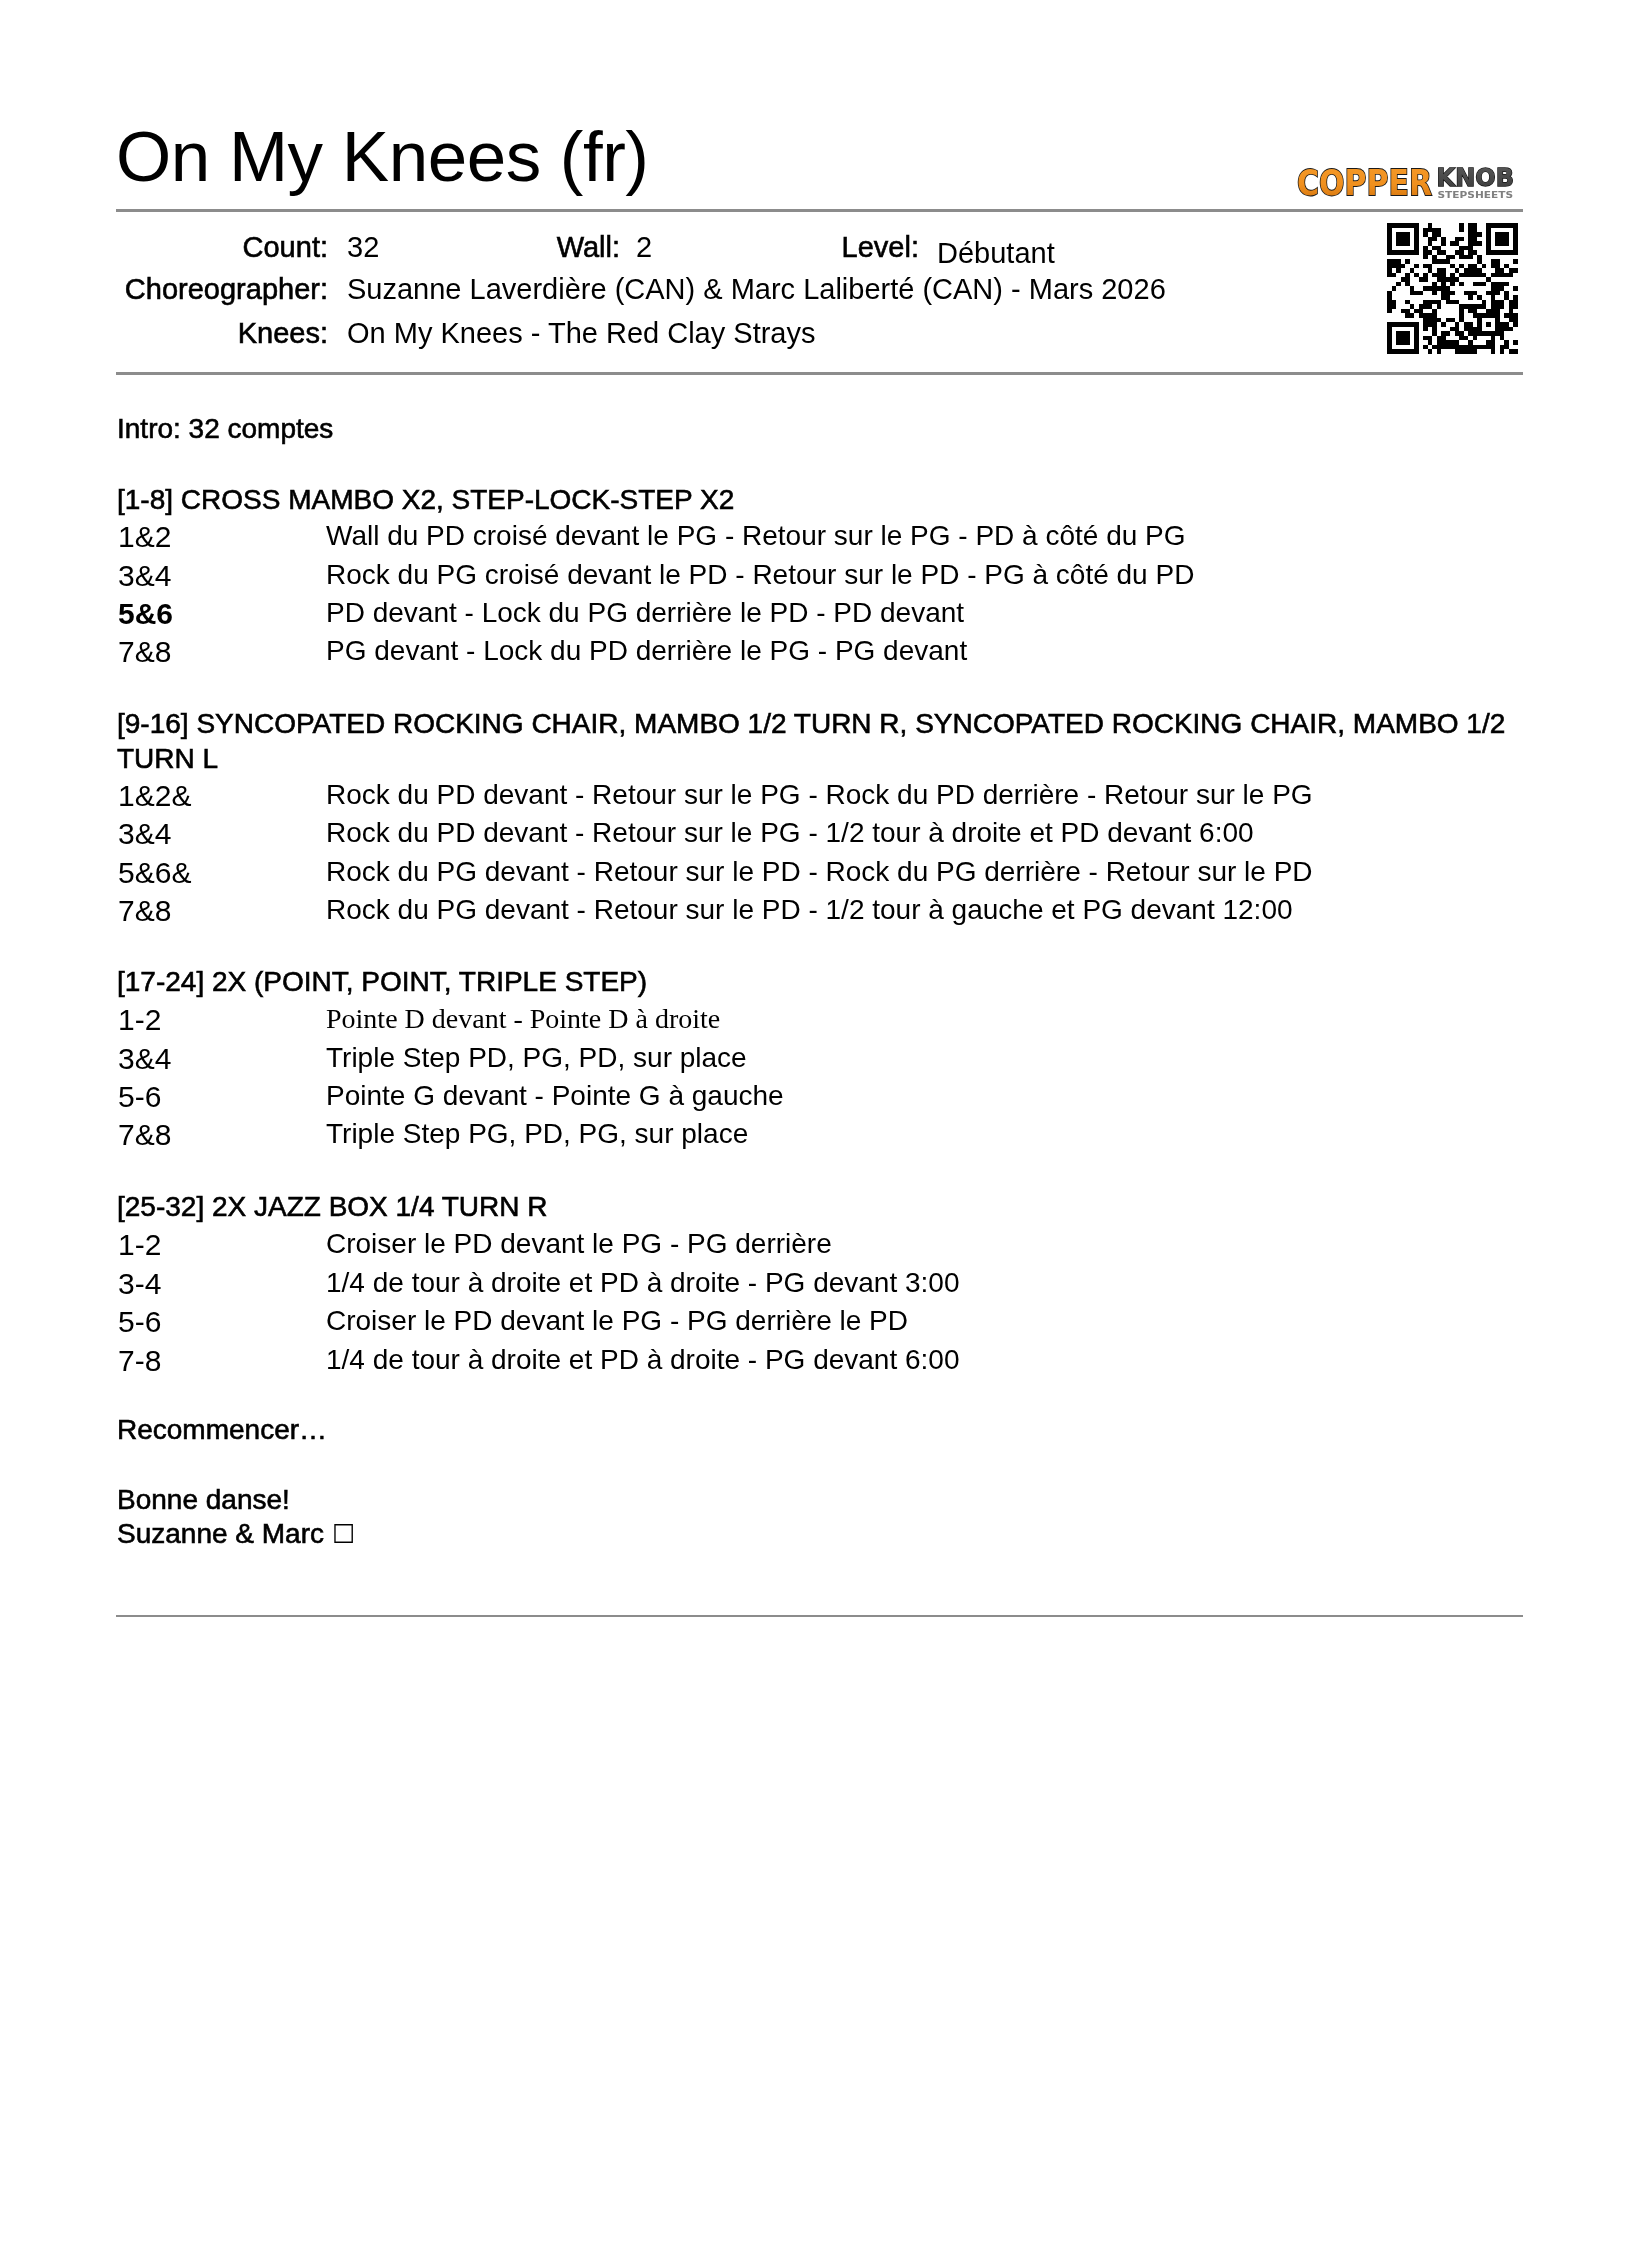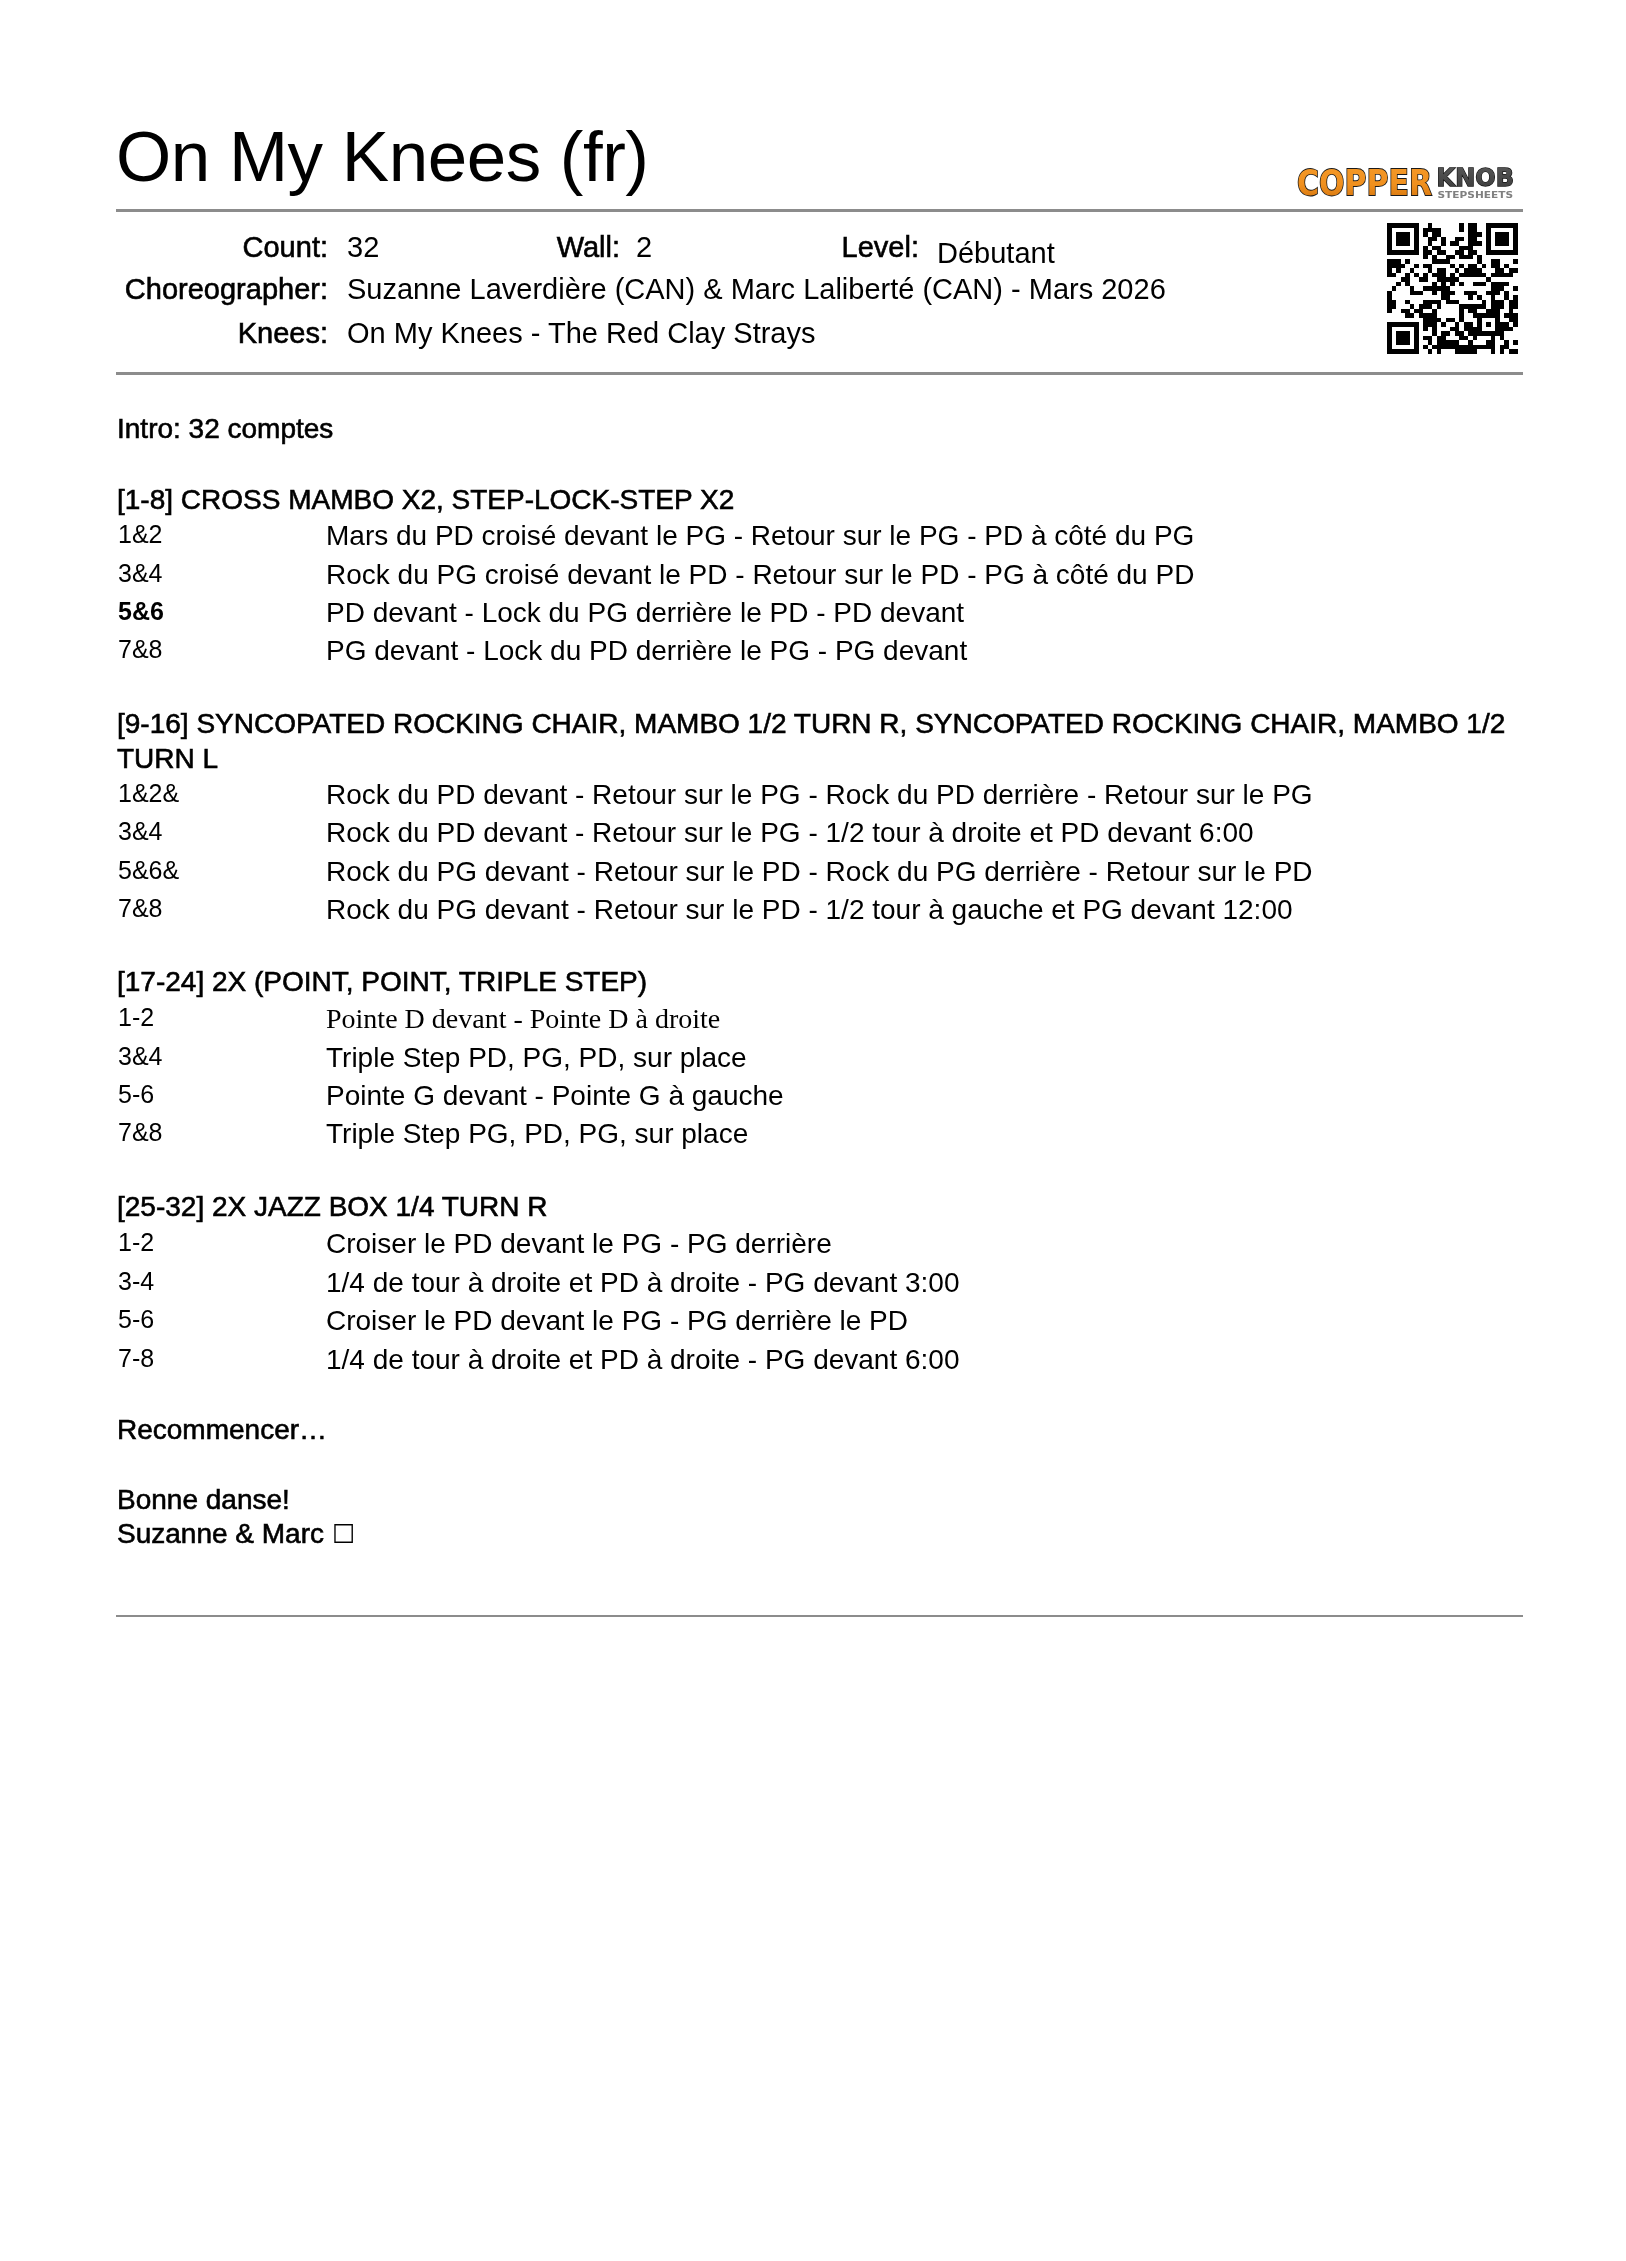--- a/index.html
+++ b/index.html
@@ -7,21 +7,21 @@
          font-family:"Liberation Sans", sans-serif; color:#000; }
   .page-title { position:absolute; left:116px; top:121px; font-size:71px; line-height:1; margin:0; font-weight:normal; letter-spacing:-0.5px; }
   .logo { position:absolute; left:1293px; top:159px; width:226px; height:45px; }
   .rule { position:absolute; left:116px; width:1407px; height:3.2px; background:#8c8c8c; }
   .lbl-r { position:absolute; text-align:center; white-space:nowrap; font-size:29px; -webkit-text-stroke:0.6px #000; }
   .val { position:absolute; white-space:nowrap; font-size:29px; }
   .qr { position:absolute; left:1387px; top:223px; width:131px; height:131px; }
   .body-text { position:absolute; left:117px; font-size:28px; line-height:1; white-space:nowrap; }
   .bold { -webkit-text-stroke:0.6px #000; }
   .sect-title { position:absolute; left:117px; width:1406px; font-size:28px; line-height:35px; -webkit-text-stroke:0.6px #000; }
-  .step-count { position:absolute; left:118px; font-size:25px; white-space:nowrap; }
+  .step-count { position:absolute; left:118px; font-size:30px; white-space:nowrap; }
   .step-desc { position:absolute; left:326px; font-size:28px; white-space:nowrap; }
 </style>
 </head>
 <body>
 
 <h1 class="page-title">On My Knees (fr)</h1>
 
 <div class="logo">
   <svg width="226" height="45" viewBox="0 0 500 100">
     <defs>
@@ -408,21 +408,21 @@
 </div>
 
 <div class="rule" style="top:372px;"></div>
 
 <div class="body-text bold" style="top:415px;">Intro: 32 comptes</div>
 
 <div>
   <div class="sect-title" style="top:482px;">[1-8] CROSS MAMBO X2, STEP-LOCK-STEP X2</div>
   <div>
       <span class="step-count" style="top:520px;">1&amp;2</span>
-      <span class="step-desc" style="top:520px;">Mars du PD croisé devant le PG - Retour sur le PG - PD à côté du PG</span>
+      <span class="step-desc" style="top:520px;">Wall du PD croisé devant le PG - Retour sur le PG - PD à côté du PG</span>
     </div>
   <div>
       <span class="step-count" style="top:559px;">3&amp;4</span>
       <span class="step-desc" style="top:559px;">Rock du PG croisé devant le PD - Retour sur le PD - PG à côté du PD</span>
     </div>
   <div>
       <span class="step-count" style="top:597px;font-weight:bold;">5&amp;6</span>
       <span class="step-desc" style="top:597px;">PD devant - Lock du PG derrière le PD - PD devant</span>
     </div>
   <div>

